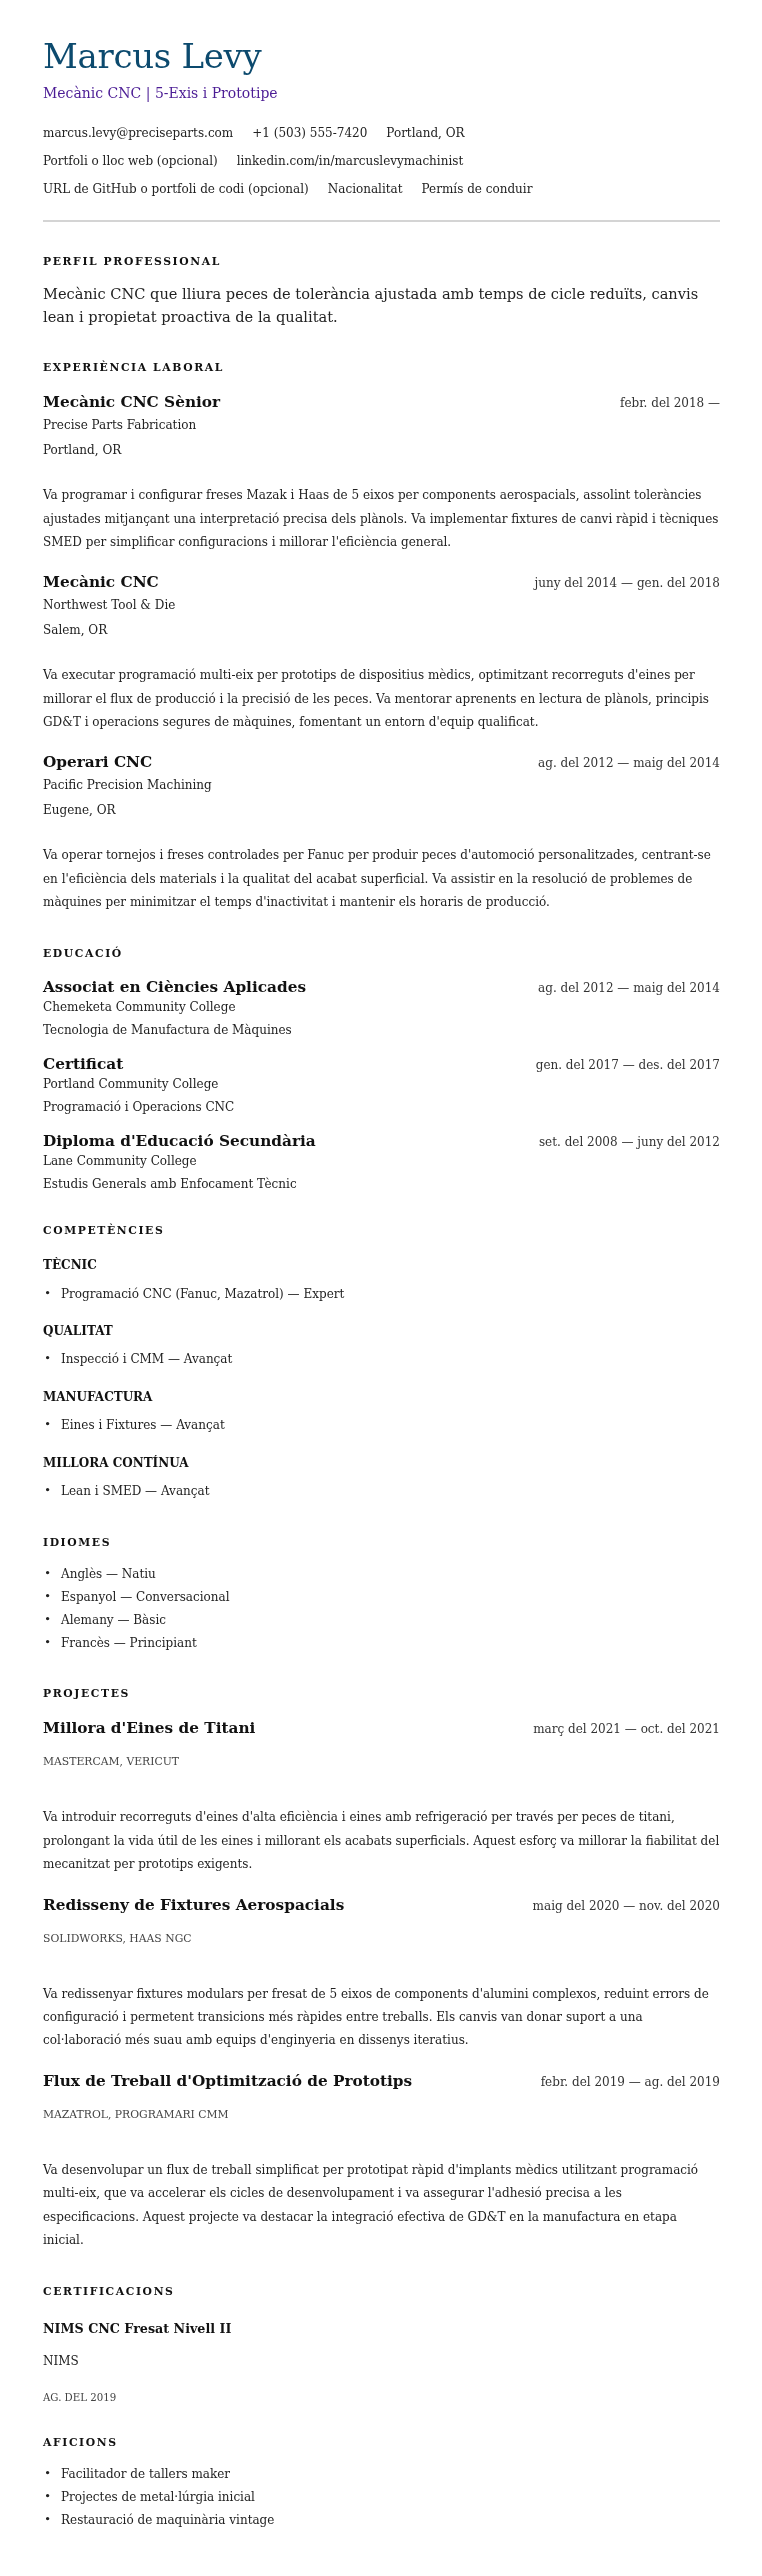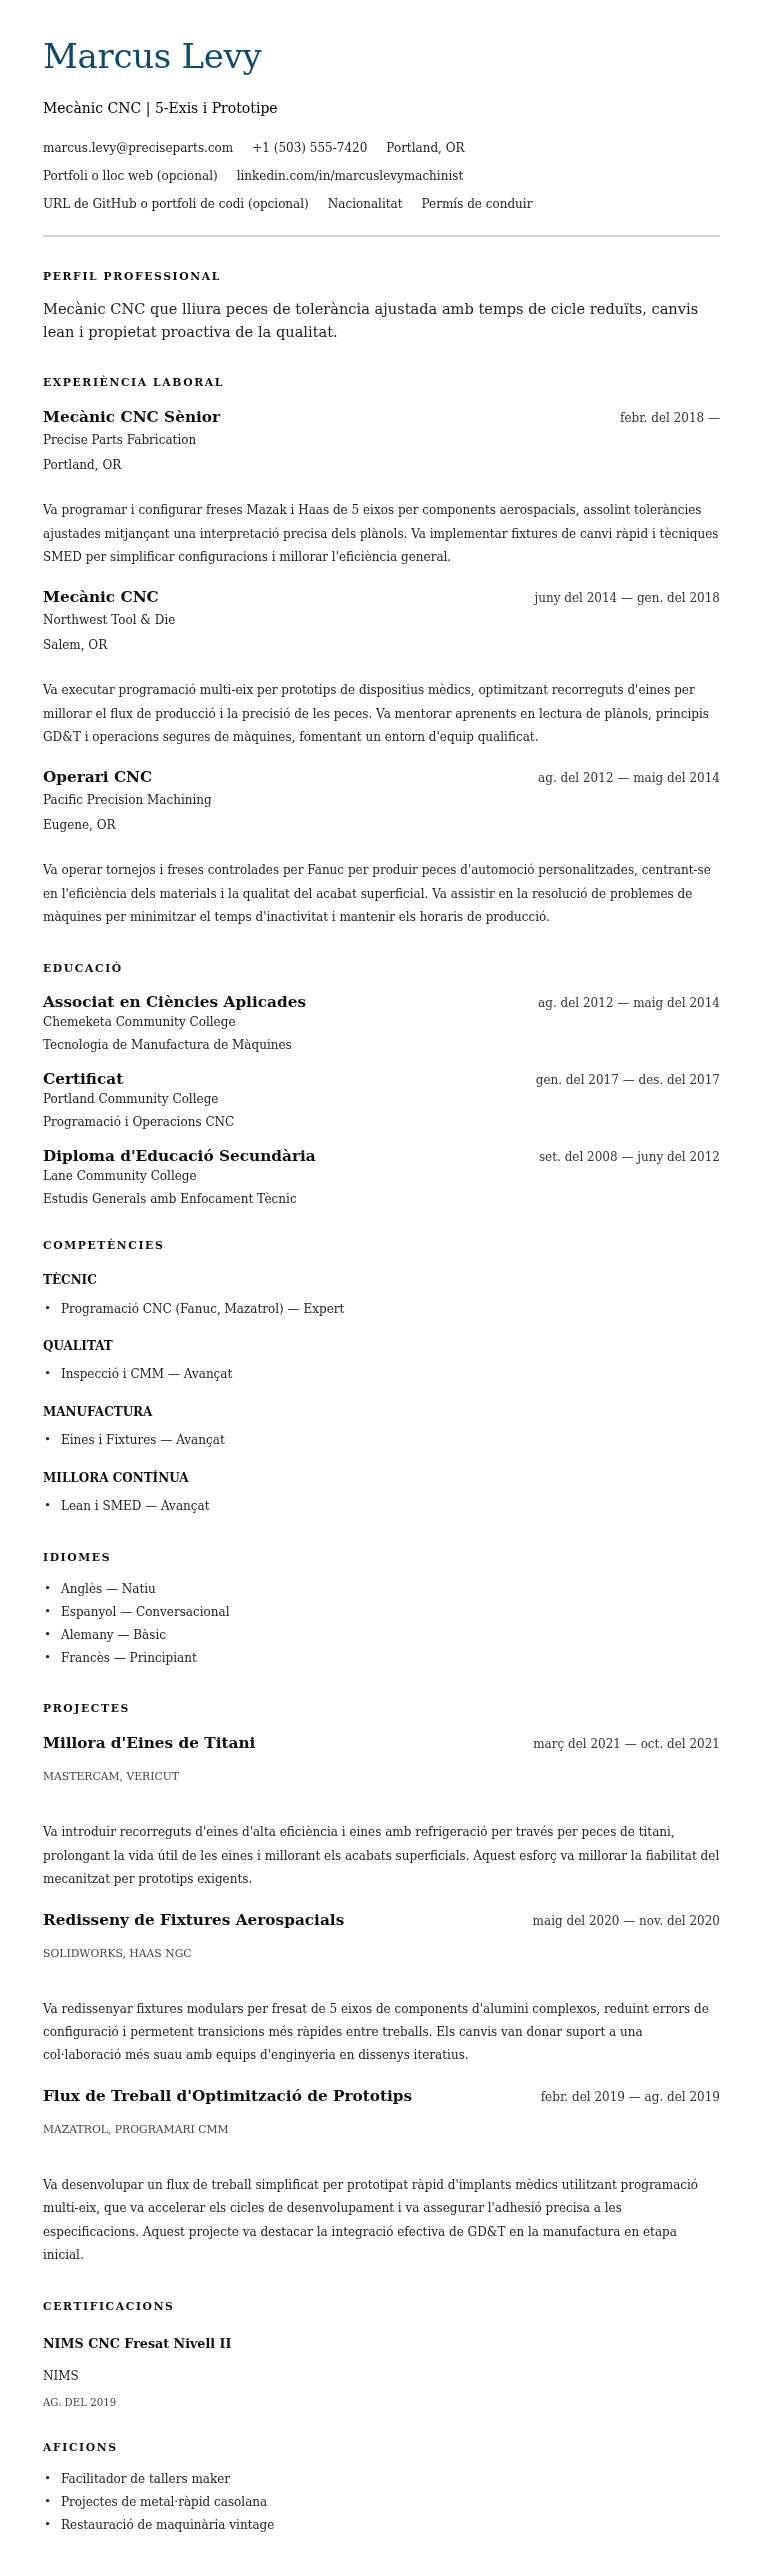--- a/index.html
+++ b/index.html
@@ -4,21 +4,21 @@
 <style>
   * { box-sizing: border-box; margin: 0; padding: 0; }
   html, body { background: #ffffff; }
   body {
     width: 763px;
     font-family: "DejaVu Serif", serif;
     color: #1a1a1a;
   }
   .page { padding: 37px 43px 38px 43px; }
   .name { font-size: 34px; font-weight: normal; color: #0c4a6e; line-height: 1.15; letter-spacing: -0.3px; }
-  .headline { font-size: 14px; color: #000000; margin-top: 24px; }
+  .headline { font-size: 14px; color: #4c1d95; margin-top: 9px; }
   .contact-row { display: flex; gap: 19px; font-size: 12px; color: #222; margin-top: 14px; }
   .contact-row.first { margin-top: 25.4px; }
   .divider { height: 1.3px; background: #d4d4d4; margin-top: 24px; }
   .section-title {
     font-size: 10.8px; font-weight: bold; letter-spacing: 1.6px; color: #111;
     text-transform: uppercase; margin-top: 33px;
   }
   .summary { font-size: 14.6px; line-height: 1.6; color: #222; margin-top: 14px; }
   .entry { margin-top: 19px; }
   .entry-head { display: flex; justify-content: space-between; align-items: baseline; }
@@ -32,21 +32,21 @@
   .edu-field { font-size: 12px; color: #222; margin-top: 9px; }
   .skill-cat { font-size: 12px; font-weight: bold; color: #111; margin-top: 19px; }
   .skill-cat.first { margin-top: 21.6px; }
   ul.bullets { list-style: none; margin-top: 10.2px; }
   ul.bullets li { font-size: 12px; color: #222; position: relative; padding-left: 18px; line-height: 1.9; }
   ul.bullets li::before { content: "•"; position: absolute; left: 1.3px; top: 0; font-size: 11.4px; }
   .proj-tech { font-size: 10.8px; color: #444; margin-top: 18px; text-transform: uppercase; }
   .proj-desc { margin-top: 38px; }
   .cert-title { font-size: 12.7px; font-weight: bold; color: #111; margin-top: 23px; }
   .cert-issuer { font-size: 12px; color: #222; margin-top: 18px; }
-  .cert-date { font-size: 10.2px; color: #444; margin-top: 14px; text-transform: uppercase; }
+  .cert-date { font-size: 10.2px; color: #444; margin-top: 24px; text-transform: uppercase; }
 </style>
 </head>
 <body>
 
 <div class="page">
 
   <header>
     <h1 class="name">Marcus Levy</h1>
     <div class="headline">Mecànic CNC | 5-Exis i Prototipe</div>
 
@@ -209,19 +209,19 @@
       <div class="cert-title">NIMS CNC Fresat Nivell II</div>
       <div class="cert-issuer">NIMS</div>
       <div class="cert-date">ag. del 2019</div>
     </div>
   </section>
 
   <section>
     <h2 class="section-title">Aficions</h2>
     <ul class="bullets" style="margin-top:14px">
       <li>Facilitador de tallers maker</li>
-      <li>Projectes de metal·ràpid casolana</li>
+      <li>Projectes de metal·lúrgia inicial</li>
       <li>Restauració de maquinària vintage</li>
     </ul>
   </section>
 
 </div>
 
 
 </body></html>

